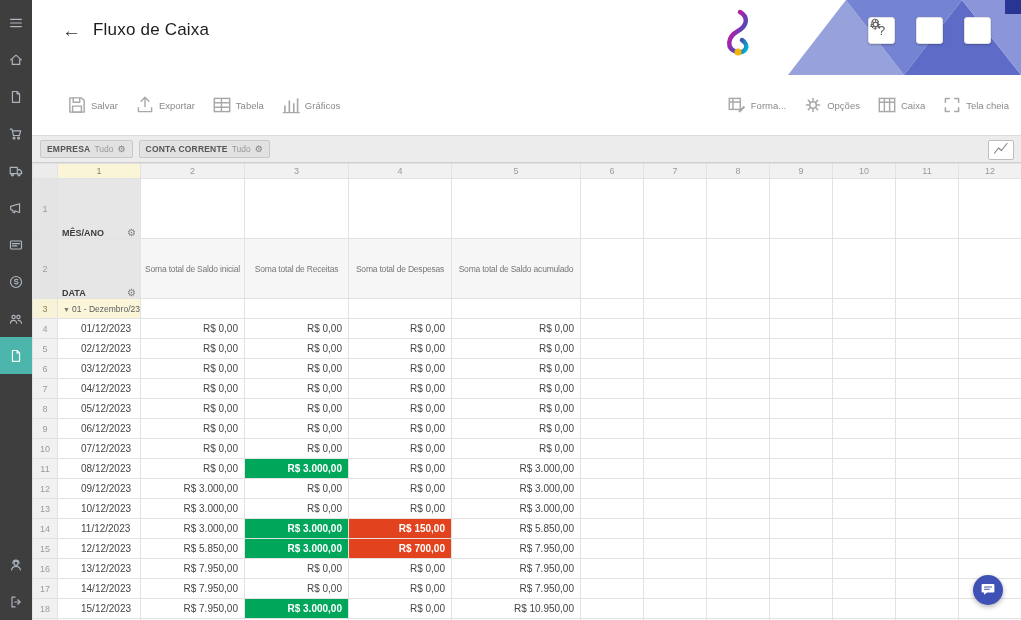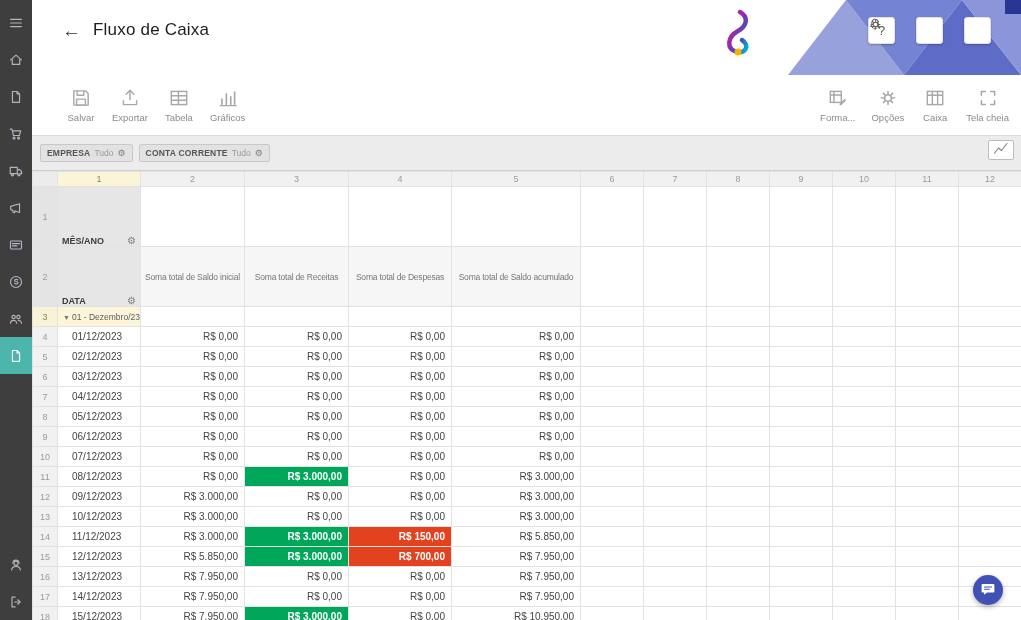--- a/index.html
+++ b/index.html
@@ -26,26 +26,26 @@
   .deco svg { position:absolute; inset:0; }
   .hdr-actions { position:absolute; top:17px; right:30px; display:flex; gap:21px; }
   .hdr-btn { width:27px; height:27px; background:#fff; border:1px solid #e3e3e3; border-radius:3px;
              box-shadow:0 1px 2px rgba(0,0,0,.25); display:flex; align-items:center; justify-content:center;
              cursor:pointer; font-size:13px; color:#555; }
 
   
   .toolbar { height:60px; background:#fff; display:flex; align-items:center; justify-content:space-between;
              padding:0 8px 0 30px; flex-shrink:0; }
   .tb-group { display:flex; gap:8px; }
-  .tb-btn { display:flex; flex-direction:column; align-items:center; gap:3px; padding:2px 4px; cursor:pointer; min-width:38px; }
+  .tb-btn { display:flex; flex-direction:row; align-items:center; gap:3px; padding:2px 4px; cursor:pointer; min-width:38px; }
   .tb-btn .lbl { font-size:9.5px; color:#8a8a8a; white-space:nowrap; }
   .tb-btn svg { display:block; }
 
   
-  .filterbar { height:36px; background:#ececec; border-top:1px solid #dcdcdc; border-bottom:1px solid #cfcfcf;
+  .filterbar { height:28px; background:#ececec; border-top:1px solid #dcdcdc; border-bottom:1px solid #cfcfcf;
                display:flex; align-items:center; gap:6px; padding:0 8px; position:relative; flex-shrink:0; }
   .chip { display:inline-flex; align-items:center; gap:4px; height:18px; background:#e2e2e2;
           border:1px solid #c8c8c8; border-radius:2px; padding:0 6px; cursor:pointer; }
   .chip .cname { font-size:8.5px; font-weight:bold; color:#555; letter-spacing:.2px; }
   .chip .cval { font-size:8.5px; color:#999; }
   .chip .cgear { font-size:9px; color:#808080; line-height:1; cursor:pointer; }
   .filter-edit-btn { position:absolute; right:7px; top:4px; width:26px; height:20px; background:#fff;
                      border:1px solid #bdbdbd; border-radius:2px; display:flex; align-items:center;
                      justify-content:center; cursor:pointer; }
 
@@ -59,21 +59,21 @@
   .grid td { height:20px; font-size:10px; color:#444; background:#fff; }
   td.rowhead { background:#f1f1f1; color:#9b9b9b; font-size:9px; text-align:center; }
   td.rowhead.dark { background:#e4e4e4; }
   td.rowhead.yellow { background:#f8f3d6; color:#8a8456; }
   td.field { background:#e6e6e6; font-weight:bold; font-size:9px; color:#3c3c3c; padding:0 4px; }
   td.field .fwrap { display:flex; align-items:center; justify-content:space-between;margin-top:48px; }
   td.field .gear { font-weight:normal; font-size:10px; color:#7e7e7e; cursor:pointer; }
   td.measure { background:#f6f6f6; font-size:8.5px; letter-spacing:-.2px; color:#777; text-align:center; padding:0 2px; }
   td.group { background:#fbf6d9; font-size:8.5px; color:#5c5c5c; padding:0 5px; }
   td.group .caret { font-size:7px; color:#777; margin-right:2px; }
-  td.date { text-align:left; padding-left:14px; }
+  td.date { text-align:left; padding-left:23px; }
   td.val { text-align:right; padding-right:6px; }
   td.val.hl-green { background:var(--positive,#00a65a); color:#fff; font-weight:bold; }
   td.val.hl-red { background:var(--negative,#e2431e); color:#fff; font-weight:bold; }
   td.empty { background:#fff; }
 
   
   .chat-fab { position:absolute; right:18px; bottom:15px; width:30px; height:30px; border-radius:50%;
               background:var(--accent-blue,#3f51b5); border:none; display:flex; align-items:center;
               justify-content:center; cursor:pointer; box-shadow:0 2px 5px rgba(0,0,0,.3); }
 </style>

